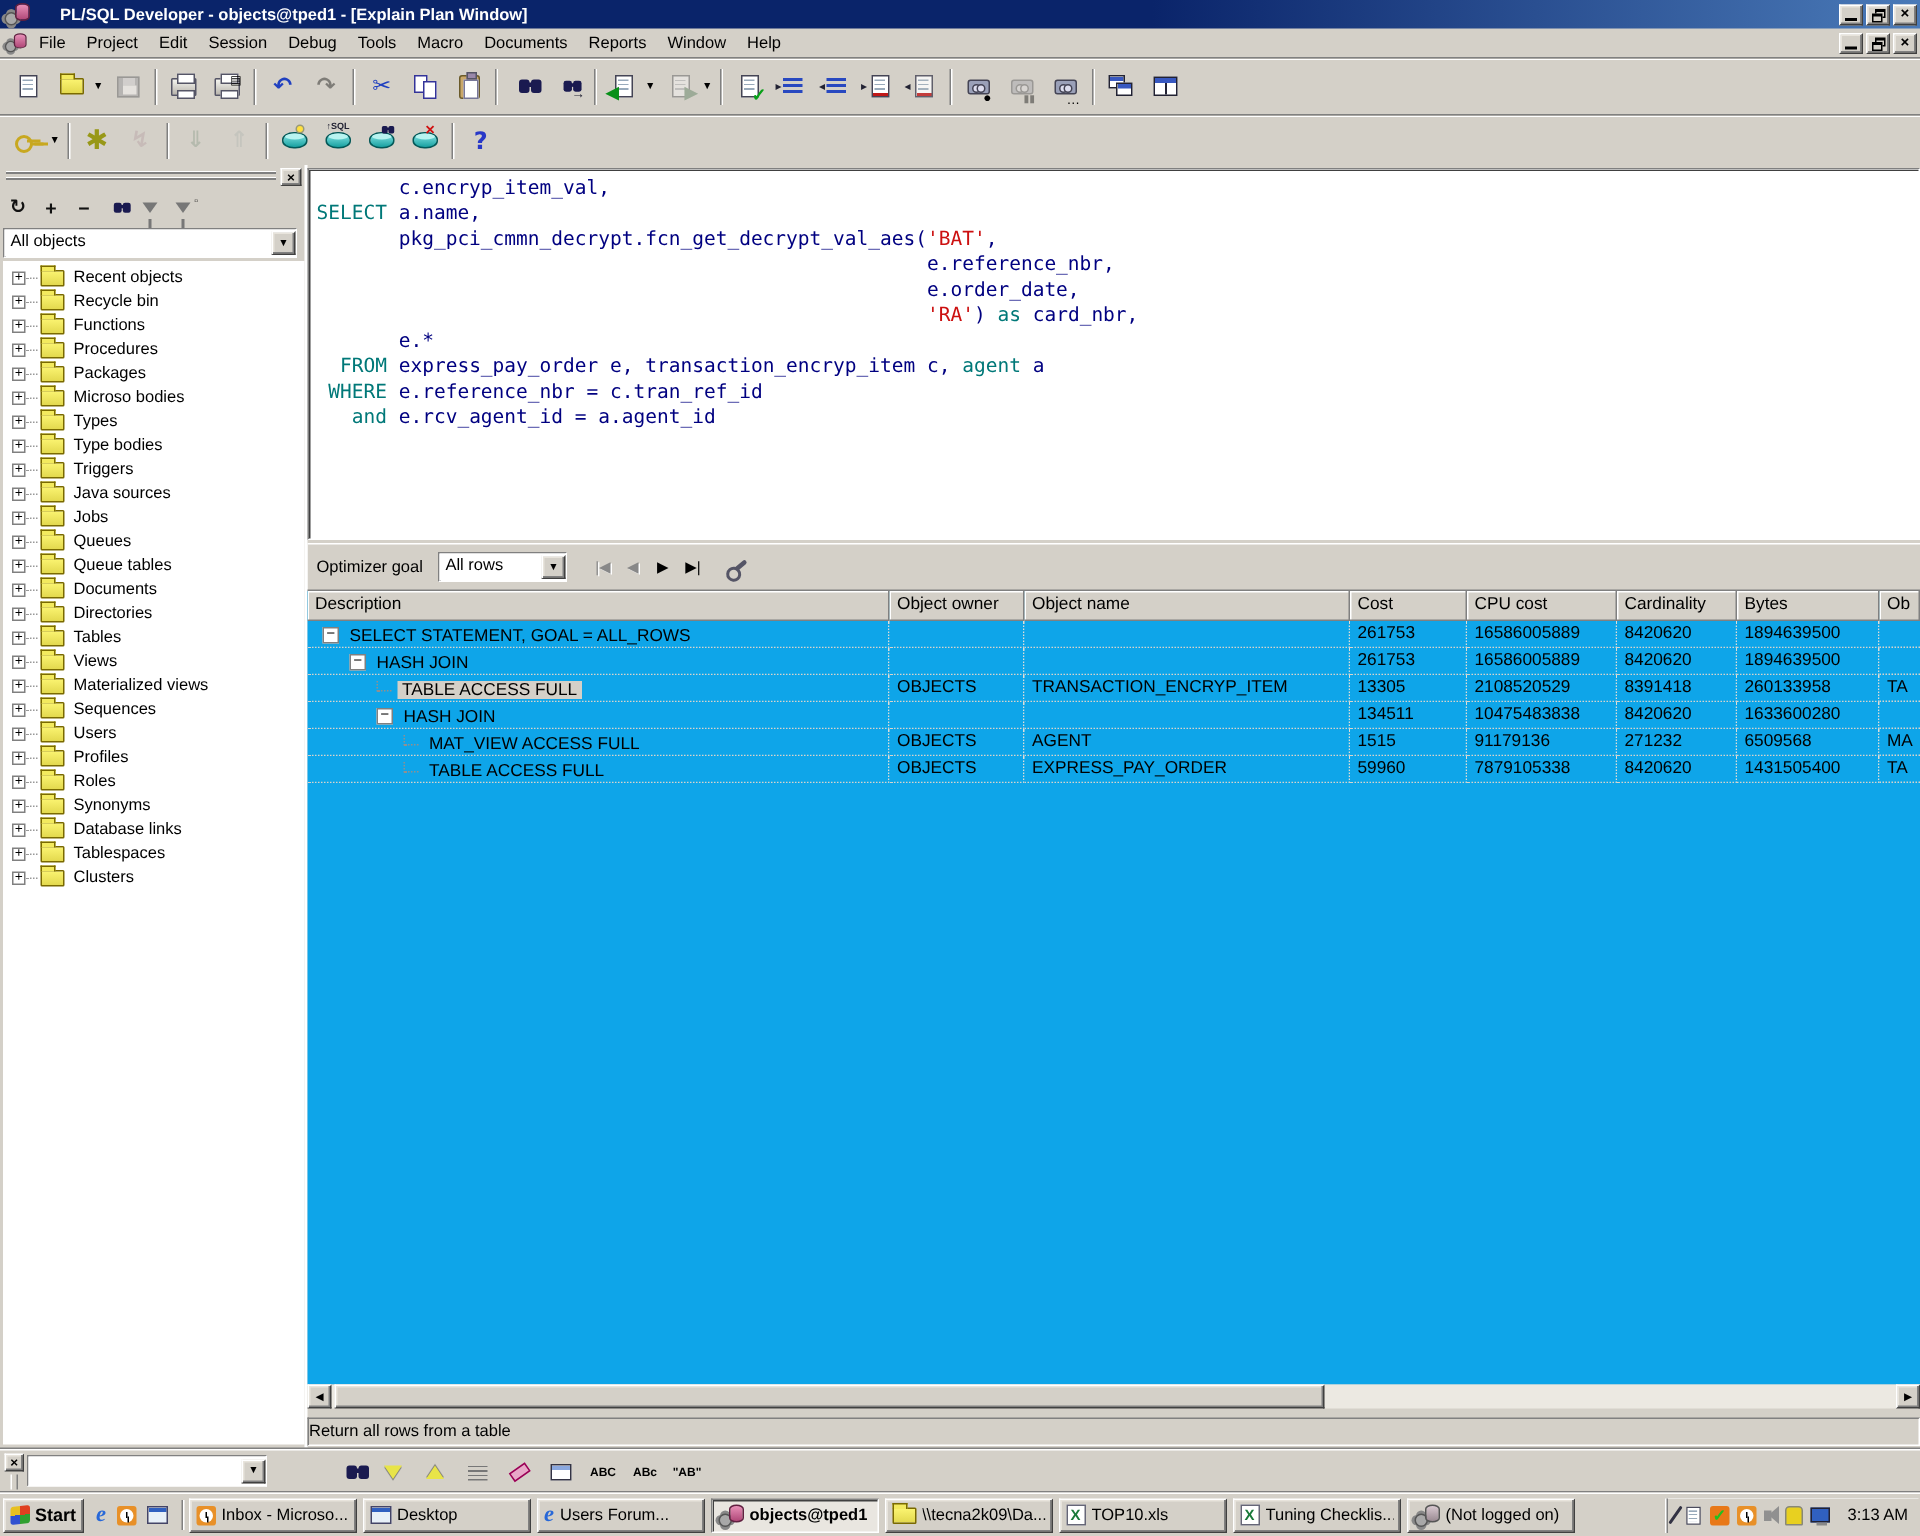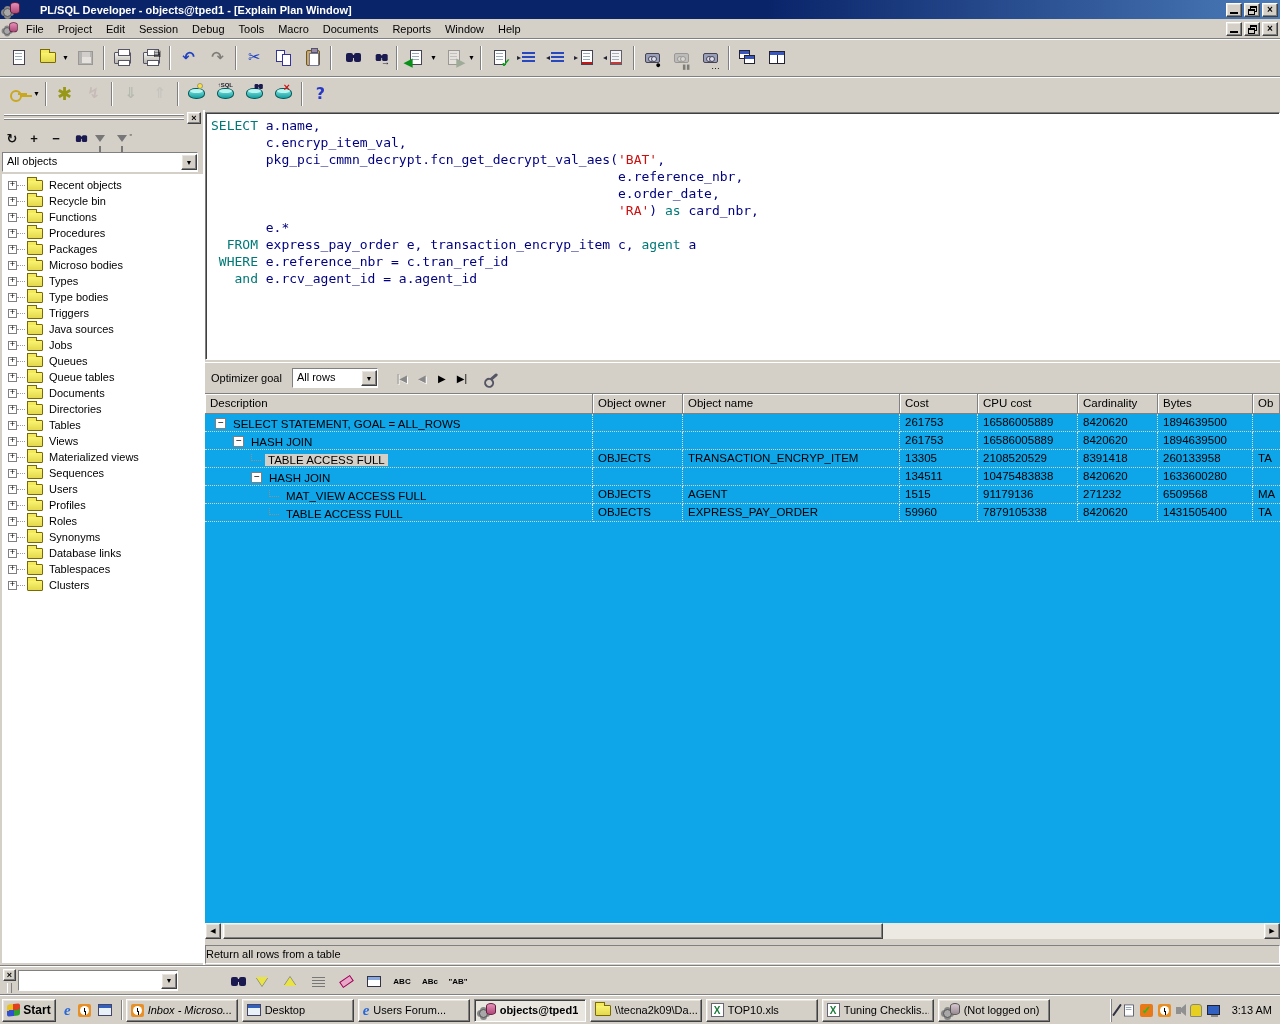--- a/index.html
+++ b/index.html
@@ -563,22 +563,22 @@
      <span class="texp">+</span>
      <span class="tdots"></span>
      <span class="folder"></span>
      <span class="tlabel">Clusters</span>
    </div>
       </div>
   </div>
 
   <div class="work">
     <div class="sqlpane" id="sql-editor">
+        <div class="sline"><span class="c-id">       c.encryp_item_val,</span></div>
         <div class="sline"><span class="c-kw">SELECT</span><span class="c-id"> a.name,</span></div>
-        <div class="sline"><span class="c-id">       c.encryp_item_val,</span></div>
         <div class="sline"><span class="c-id">       pkg_pci_cmmn_decrypt.fcn_get_decrypt_val_aes(</span><span class="c-str">'BAT'</span><span class="c-id">,</span></div>
         <div class="sline"><span class="c-id">                                                    e.reference_nbr,</span></div>
         <div class="sline"><span class="c-id">                                                    e.order_date,</span></div>
         <div class="sline"><span class="c-id">                                                    </span><span class="c-str">'RA'</span><span class="c-id">) </span><span class="c-kw">as</span><span class="c-id"> card_nbr,</span></div>
         <div class="sline"><span class="c-id">       e.*</span></div>
         <div class="sline"><span class="c-id">  </span><span class="c-kw">FROM</span><span class="c-id"> express_pay_order e, transaction_encryp_item c, </span><span class="c-kw">agent</span><span class="c-id"> a</span></div>
         <div class="sline"><span class="c-id"> </span><span class="c-kw">WHERE</span><span class="c-id"> e.reference_nbr = c.tran_ref_id</span></div>
         <div class="sline"><span class="c-id">   </span><span class="c-kw">and</span><span class="c-id"> e.rcv_agent_id = a.agent_id</span></div>
       </div>
 
@@ -760,21 +760,21 @@
         <span style="display:inline-flex;align-items:center;">
           <span class="ic-desk"></span>
         </span>
       </span>
     <span class="vsep" style="height:20px;"></span>
     <span class="tbuttons" id="task-buttons">
         <span class="taskbtn raised">
      <span style="display:inline-flex;flex:none;">
             <span class="ic-clockq"></span>
           </span>
-     <span style="overflow:hidden;text-overflow:clip;font-style:italic;">Inbox - Microso...</span>
+     <span style="overflow:hidden;text-overflow:clip;">Inbox - Microso...</span>
    </span>
         <span class="taskbtn raised">
      <span style="display:inline-flex;flex:none;">
             <span class="ic-desk"></span>
           </span>
      <span style="overflow:hidden;text-overflow:clip;">Desktop</span>
    </span>
         <span class="taskbtn raised">
      <span style="display:inline-flex;flex:none;">
             <span class="ic-ie">e</span>

